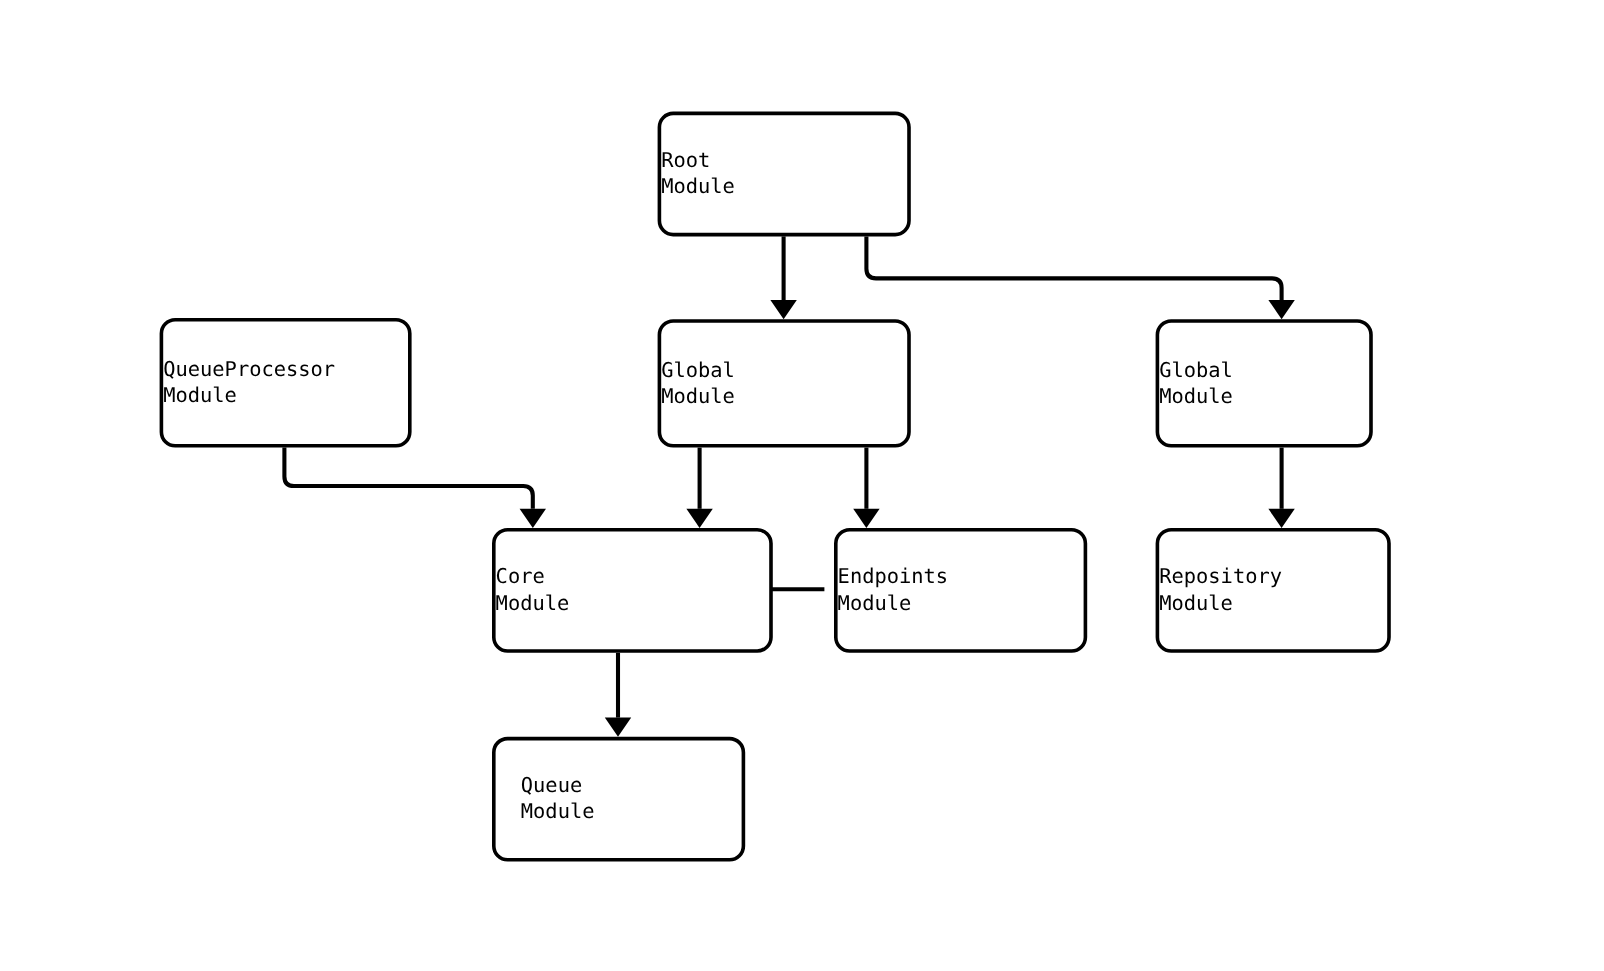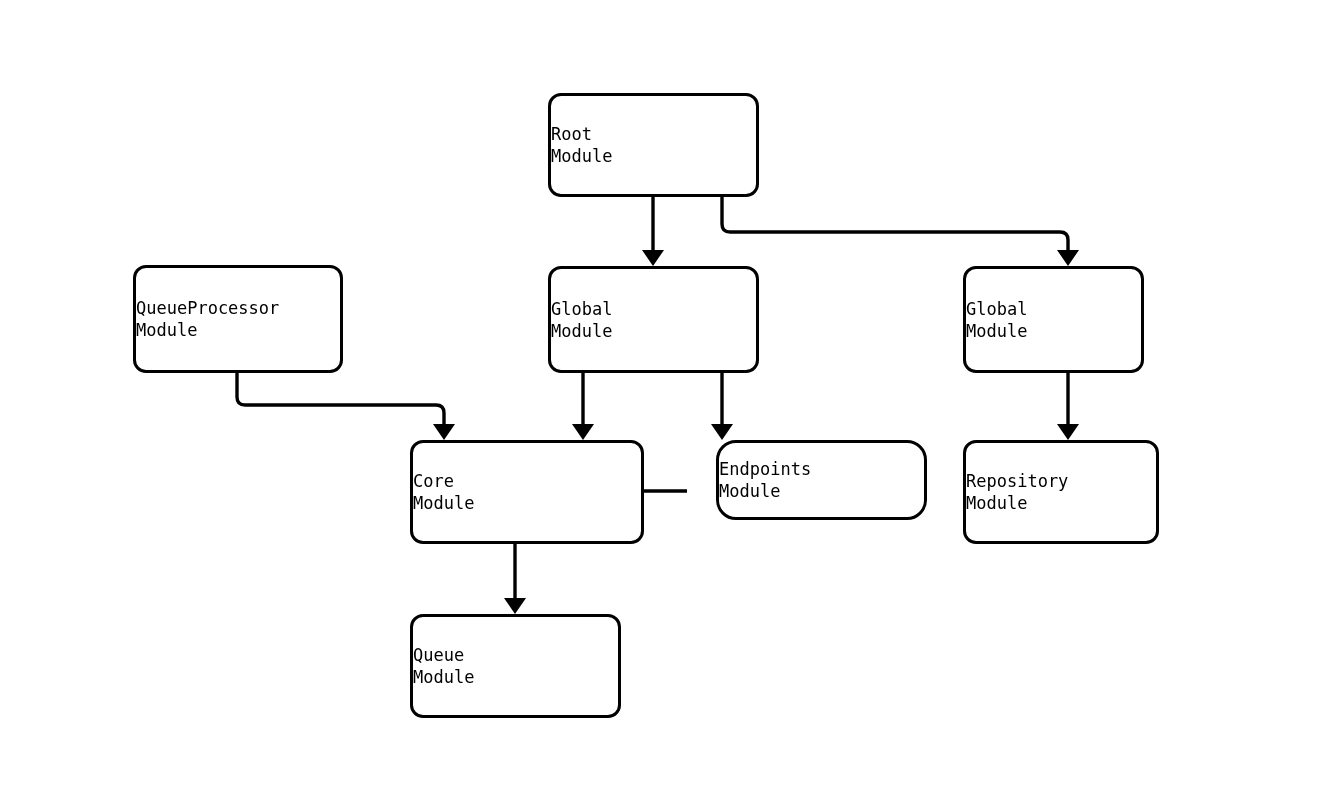--- a/index.html
+++ b/index.html
@@ -121,28 +121,28 @@
   <div class="node" style="left:963px; top:266px; width:181px; height:107px;">
     <div class="node-label">Global</div>
     <div class="node-label">Module</div>
   </div>
 
   <div class="node" style="left:410px; top:440px; width:234px; height:104px;">
     <div class="node-label">Core</div>
     <div class="node-label">Module</div>
   </div>
 
-  <div class="node" style="left:716px; top:440px; width:211px; height:80px;border-radius:20px;">
+  <div class="node" style="left:695px; top:440px; width:211px; height:104px;">
     <div class="node-label">Endpoints</div>
     <div class="node-label">Module</div>
   </div>
 
   <div class="node" style="left:963px; top:440px; width:196px; height:104px;">
     <div class="node-label">Repository</div>
     <div class="node-label">Module</div>
   </div>
 
-  <div class="node" style="left:410px; top:614px; width:211px; height:104px;">
+  <div class="node" style="left:410px; top:614px; width:211px; height:104px;padding-left:21px;">
     <div class="node-label">Queue</div>
     <div class="node-label">Module</div>
   </div>
 
 </div>
 
 </body></html>

